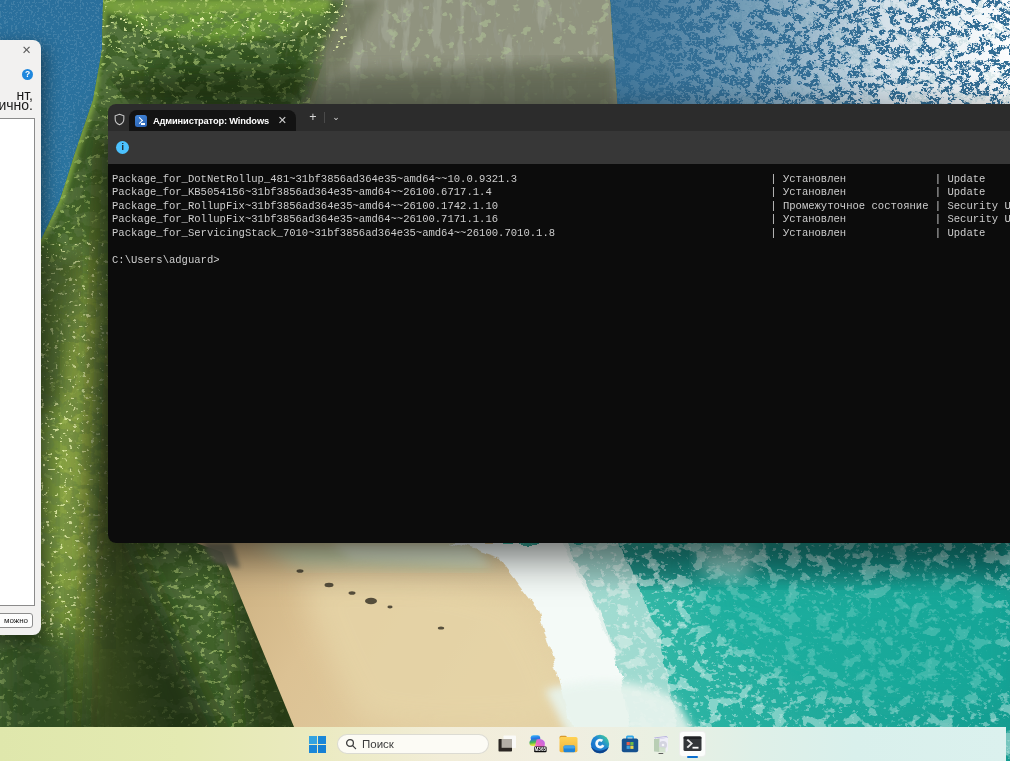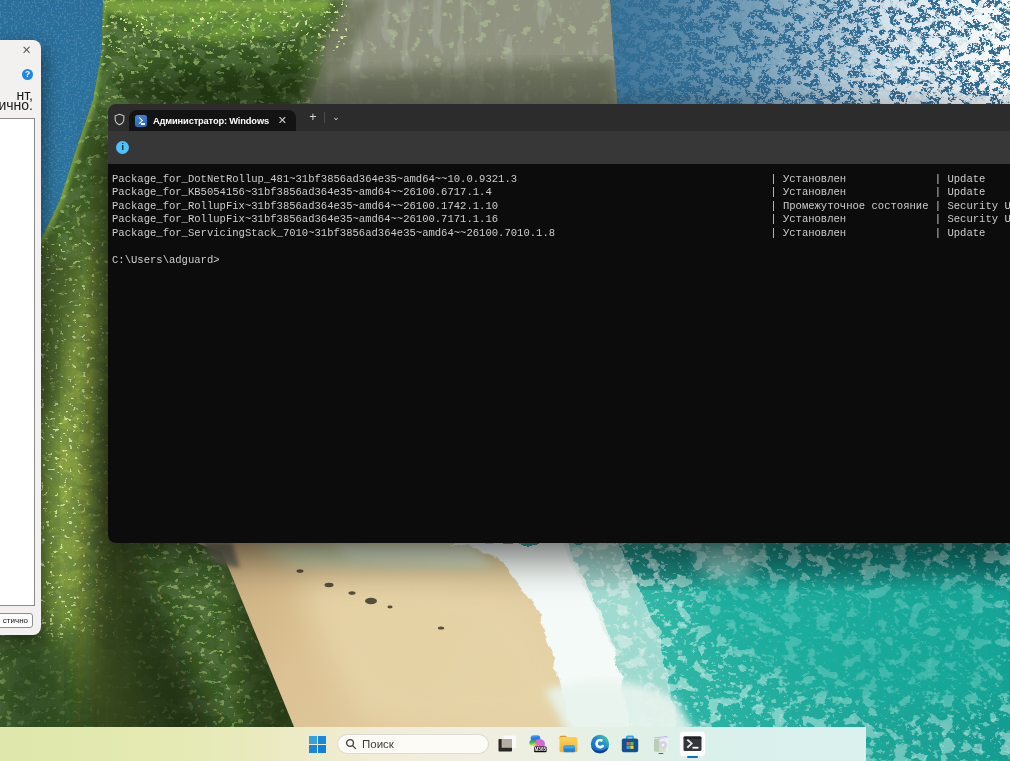--- a/index.html
+++ b/index.html
@@ -37,21 +37,21 @@
   #infobar{position:absolute;left:0;top:27px;width:100%;height:33px;background:#373737;
     color:#f2f2f2;font-size:10.9px;letter-spacing:-0.32px;line-height:33px;}
   #infobar .ico{position:absolute;left:8px;top:10px;width:13px;height:13px;border-radius:50%;
     background:#4cc2ff;color:#1b1b1b;font-size:9px;font-weight:700;text-align:center;line-height:13px;}
   #infobar .msg{position:absolute;left:30px;top:0;}
   #infobar .lnk{color:#4cc2ff;}
   #tbody{position:absolute;left:0;top:60px;width:100%;height:379px;background:#0c0c0c;}
   #tbody pre{margin:0;padding:9px 0 0 4px;font-family:"Liberation Mono",monospace;
     font-size:10.55px;line-height:13.45px;color:#cccccc;}
   
-  #bar{position:absolute;left:0;top:727px;width:866px;height:34px;z-index:4;
+  #bar{position:absolute;left:0;top:727px;width:1006px;height:34px;z-index:4;
     background:linear-gradient(90deg,#dfe7ac 0%,#e4eab2 18%,#eaeabe 30%,#f2edd8 44%,#f1eee0 55%,#eaf0e2 65%,#dff0e8 75%,#d9f0ec 85%,#dbf1ee 100%);}
   #search{position:absolute;left:337px;top:6.5px;width:152px;height:20px;border-radius:10px;
     background:rgba(253,252,247,.92);border:1px solid rgba(160,160,150,.35);box-sizing:border-box;}
   #search .mag{position:absolute;left:7px;top:3px;width:12px;height:12px;}
   #search .txt{position:absolute;left:24px;top:0;line-height:19px;font-size:11.5px;color:#3c3c3c;}
   .ticon{position:absolute;top:731px;z-index:5;}
 </style></head>
 <body>
 <div id="stage">
 <svg id="wall" width="1010" height="761" viewBox="0 0 1010 761" xmlns="http://www.w3.org/2000/svg">
@@ -245,21 +245,21 @@
     <ellipse cx="441" cy="628" rx="3.2" ry="1.6"></ellipse>
   </g>
 </svg>
 
 <div id="dlg">
   <div class="x">✕</div>
   <div class="help">?</div>
   <div class="t1">нт,<br>стично.</div>
   <div class="list"></div>
   <div class="btn"></div>
-  <div style="position:absolute;left:180px;top:575.5px;width:27px;font-size:8px;color:#151515;text-align:right;">стично</div>
+  <div style="position:absolute;left:180px;top:575.5px;width:27px;font-size:8px;color:#151515;text-align:right;">можно</div>
 </div>
 
 <div id="term">
   <div id="tabbar">
     <svg id="shield" viewBox="0 0 24 24">
           <path d="M12 2.5 L20 5.2 V11 C20 16.5 16.5 20 12 21.6 C7.5 20 4 16.5 4 11 V5.2 Z" fill="none" stroke="#c9c9c9" stroke-width="2"></path>
         </svg>
     <div id="tab">
       <div class="psico"></div>
       <div class="title">Администратор: Windows Po</div>

